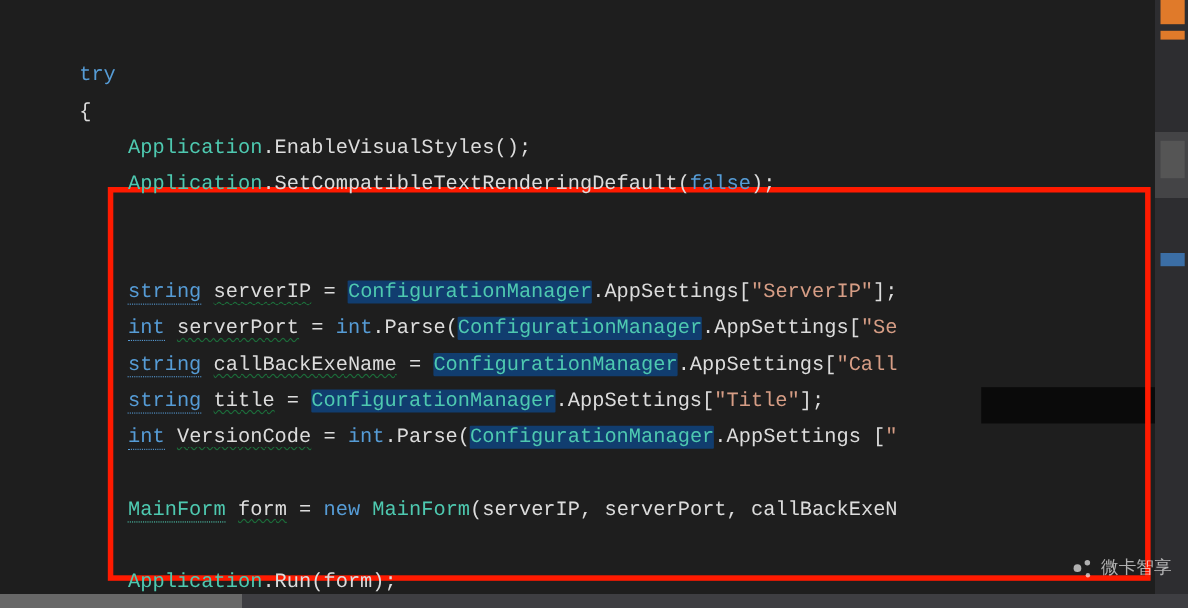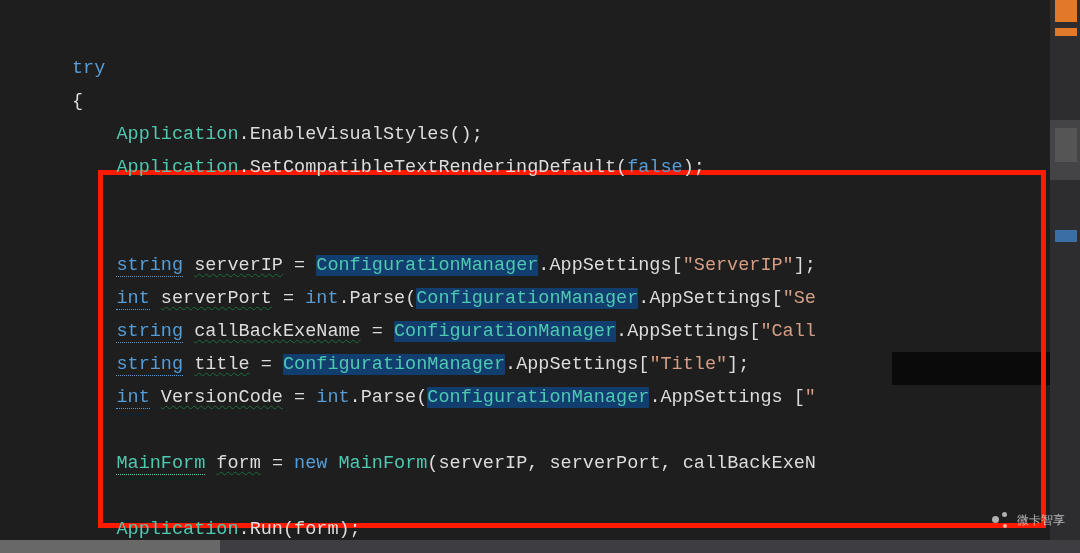--- a/index.html
+++ b/index.html
@@ -90,22 +90,22 @@
     .pn { color: #dcdcdc; }
     .hl { background: #113d6f; color: #4ec9b0; border-radius: 1px; }
     .ulk { color: #569cd6; border-bottom: 1px dotted #569cd6; }
     .ult { color: #4ec9b0; border-bottom: 1px dotted #4ec9b0; }
     .sql { text-decoration: underline wavy #1b6d3a; text-decoration-thickness: 1px; text-underline-offset: 3px; }
     .wm {
       position: absolute;
       bottom: 22px;
       right: 15px;
       color: rgba(255,255,255,0.65);
-      font-family: Liberation Sans, sans-serif;
-      font-size: 12px;
+      font-family: Liberation Mono, monospace;
+      font-size: 16px;
       display: flex;
       align-items: center;
       gap: 6px;
       z-index: 40;
     }
     .wm-ico {
       width: 20px; height: 16px;
       position: relative;
     }
     .wm-ico::before {

